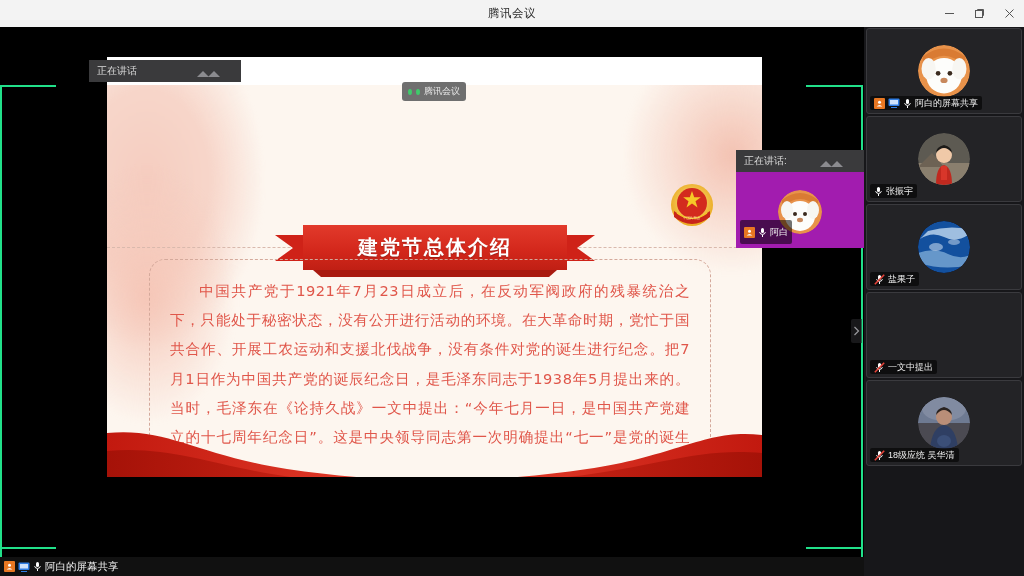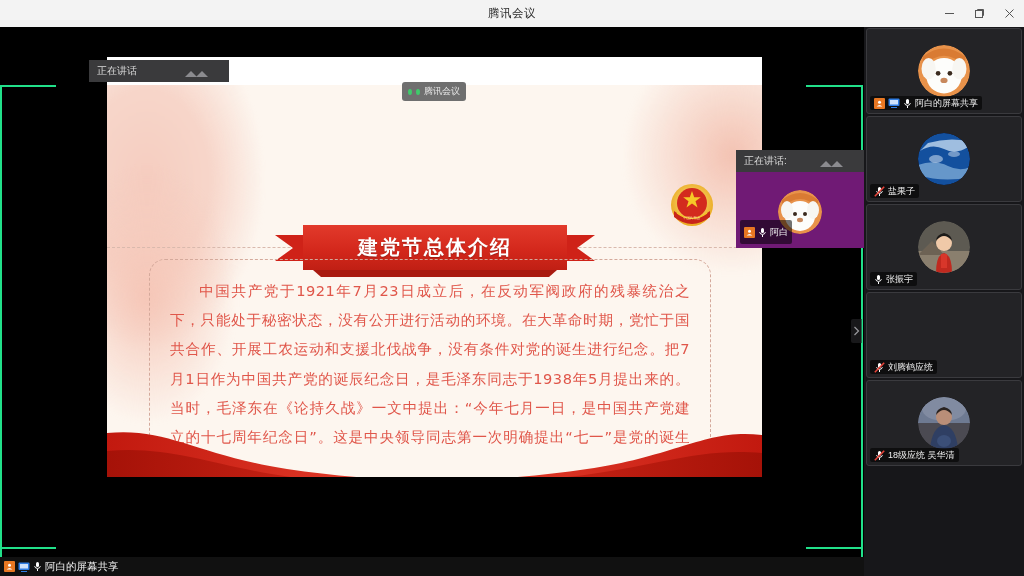--- a/index.html
+++ b/index.html
@@ -114,21 +114,21 @@
     position:absolute;left:402px;top:55px;width:64px;height:19px;
     background:#6f6f6f;border-radius:3px;
     display:flex;align-items:center;gap:4px;padding:0 6px;box-sizing:border-box;
   }
   .sharepill .dot{width:6px;height:6px;border-radius:50%;background:#3fca6b;}
   .sharepill .plabel{color:#e9e9e9;font-size:9px;white-space:nowrap;}
 
   
   .spk{
     position:absolute;left:736px;top:123px;width:128px;height:98px;
-    background:#701a75;
+    background:#a21caf;
   }
   .spk .hdr{
     position:absolute;left:0;top:0;width:128px;height:22px;background:#3a3a3c;
     display:flex;align-items:center;padding-left:8px;box-sizing:border-box;
   }
   .spk .hdr .lab{color:#dcdcdc;font-size:10px;}
   .spk .wave-ic{position:absolute;right:14px;top:6px;}
   .spk .av{
     position:absolute;left:50%;top:40px;transform:translateX(-50%);
     width:44px;height:44px;border-radius:50%;overflow:hidden;
@@ -158,21 +158,21 @@
   .tile .tag{
     position:absolute;left:3px;bottom:3px;height:14px;
     background:rgba(0,0,0,.6);border-radius:2px;
     display:flex;align-items:center;gap:3px;padding:0 4px;box-sizing:border-box;
     max-width:148px;
   }
   .tile .tag .nm{color:#efefef;font-size:9px;white-space:nowrap;overflow:hidden;}
 
   
   .spk2{
-    position:absolute;left:89px;top:60px;width:140px;height:22px;background:#3a3a3c;
+    position:absolute;left:89px;top:60px;width:152px;height:22px;background:#3a3a3c;
     display:flex;align-items:center;padding-left:8px;box-sizing:border-box;z-index:5;
   }
   .spk2 .lab{color:#dcdcdc;font-size:10px;}
   .spk2 .wave-ic{position:absolute;right:14px;top:6px;}
 
   
   .collapse{
     position:absolute;left:851px;top:292px;width:11px;height:24px;
     display:flex;align-items:center;justify-content:center;
     background:rgba(40,40,44,.6);border-radius:2px 0 0 2px;
@@ -410,51 +410,20 @@
             </svg>
         </span>
         <span class="nm">阿白的屏幕共享</span>
       </div>
     </div>
 
     <div class="tile">
       <div class="tav">
         <svg width="52" height="52" viewBox="0 0 52 52">
           <defs>
-              <clipPath id="cp3">
-                <circle cx="26" cy="26" r="26"></circle>
-              </clipPath>
-            </defs>
-          <g clip-path="url(#cp3)">
-            <rect width="52" height="52" fill="#0a1f4d"></rect>
-            <circle cx="26" cy="26" r="26" fill="#13509e"></circle>
-            <path d="M2 18 Q14 10 26 16 Q38 22 50 14 L50 8 Q30 4 10 10 Z" fill="#cfe3f5" opacity=".75"></path>
-            <path d="M0 32 Q16 26 30 33 Q42 39 52 34 L52 44 Q26 50 0 42 Z" fill="#9ec6e8" opacity=".6"></path>
-            <ellipse cx="18" cy="26" rx="7" ry="4" fill="#e8f2fb" opacity=".5"></ellipse>
-            <ellipse cx="36" cy="21" rx="6" ry="3" fill="#e8f2fb" opacity=".45"></ellipse>
-          </g>
-        </svg>
-      </div>
-      <div class="tag">
-        <span class="ic">
-          <svg width="11" height="11" viewBox="0 0 11 11">
-              <rect x="4" y="1" width="3" height="5" rx="1.5" fill="#fff"></rect>
-              <path d="M2.6 5.2 A3 3 0 0 0 8.4 5.2" fill="none" stroke="#fff" stroke-width="1"></path>
-              <line x1="5.5" y1="8" x2="5.5" y2="10" stroke="#fff" stroke-width="1"></line>
-              <line x1="0.8" y1="10.2" x2="10.2" y2="0.8" stroke="#e8443a" stroke-width="1.6"></line>
-            </svg>
-        </span>
-        <span class="nm">盐果子</span>
-      </div>
-    </div>
-
-    <div class="tile">
-      <div class="tav">
-        <svg width="52" height="52" viewBox="0 0 52 52">
-          <defs>
               <clipPath id="cp2">
                 <circle cx="26" cy="26" r="26"></circle>
               </clipPath>
             </defs>
           <g clip-path="url(#cp2)">
             <rect width="52" height="52" fill="#5d5a52"></rect>
             <rect y="30" width="52" height="22" fill="#8a7f6e"></rect>
             <path d="M0 34 L14 20 L26 34 Z" fill="#6d6254"></path>
             <path d="M18 52 Q18 34 26 32 Q34 34 34 52 Z" fill="#c0291f"></path>
             <circle cx="26" cy="22" r="8" fill="#f0c9a8"></circle>
@@ -469,30 +438,61 @@
               <rect x="3" y="1" width="3" height="5" rx="1.5" fill="#fff"></rect>
               <path d="M1.6 5.2 A3 3 0 0 0 7.4 5.2" fill="none" stroke="#fff" stroke-width="1"></path>
               <line x1="4.5" y1="8" x2="4.5" y2="10" stroke="#fff" stroke-width="1"></line>
             </svg>
         </span>
         <span class="nm">张振宇</span>
       </div>
     </div>
 
     <div class="tile">
+      <div class="tav">
+        <svg width="52" height="52" viewBox="0 0 52 52">
+          <defs>
+              <clipPath id="cp3">
+                <circle cx="26" cy="26" r="26"></circle>
+              </clipPath>
+            </defs>
+          <g clip-path="url(#cp3)">
+            <rect width="52" height="52" fill="#0a1f4d"></rect>
+            <circle cx="26" cy="26" r="26" fill="#13509e"></circle>
+            <path d="M2 18 Q14 10 26 16 Q38 22 50 14 L50 8 Q30 4 10 10 Z" fill="#cfe3f5" opacity=".75"></path>
+            <path d="M0 32 Q16 26 30 33 Q42 39 52 34 L52 44 Q26 50 0 42 Z" fill="#9ec6e8" opacity=".6"></path>
+            <ellipse cx="18" cy="26" rx="7" ry="4" fill="#e8f2fb" opacity=".5"></ellipse>
+            <ellipse cx="36" cy="21" rx="6" ry="3" fill="#e8f2fb" opacity=".45"></ellipse>
+          </g>
+        </svg>
+      </div>
       <div class="tag">
         <span class="ic">
           <svg width="11" height="11" viewBox="0 0 11 11">
               <rect x="4" y="1" width="3" height="5" rx="1.5" fill="#fff"></rect>
               <path d="M2.6 5.2 A3 3 0 0 0 8.4 5.2" fill="none" stroke="#fff" stroke-width="1"></path>
               <line x1="5.5" y1="8" x2="5.5" y2="10" stroke="#fff" stroke-width="1"></line>
               <line x1="0.8" y1="10.2" x2="10.2" y2="0.8" stroke="#e8443a" stroke-width="1.6"></line>
             </svg>
         </span>
-        <span class="nm">刘腾鹤应统</span>
+        <span class="nm">盐果子</span>
+      </div>
+    </div>
+
+    <div class="tile">
+      <div class="tag">
+        <span class="ic">
+          <svg width="11" height="11" viewBox="0 0 11 11">
+              <rect x="4" y="1" width="3" height="5" rx="1.5" fill="#fff"></rect>
+              <path d="M2.6 5.2 A3 3 0 0 0 8.4 5.2" fill="none" stroke="#fff" stroke-width="1"></path>
+              <line x1="5.5" y1="8" x2="5.5" y2="10" stroke="#fff" stroke-width="1"></line>
+              <line x1="0.8" y1="10.2" x2="10.2" y2="0.8" stroke="#e8443a" stroke-width="1.6"></line>
+            </svg>
+        </span>
+        <span class="nm">一文中提出</span>
       </div>
     </div>
 
     <div class="tile">
       <div class="tav">
         <svg width="52" height="52" viewBox="0 0 52 52">
           <defs>
               <clipPath id="cp5">
                 <circle cx="26" cy="26" r="26"></circle>
               </clipPath>

